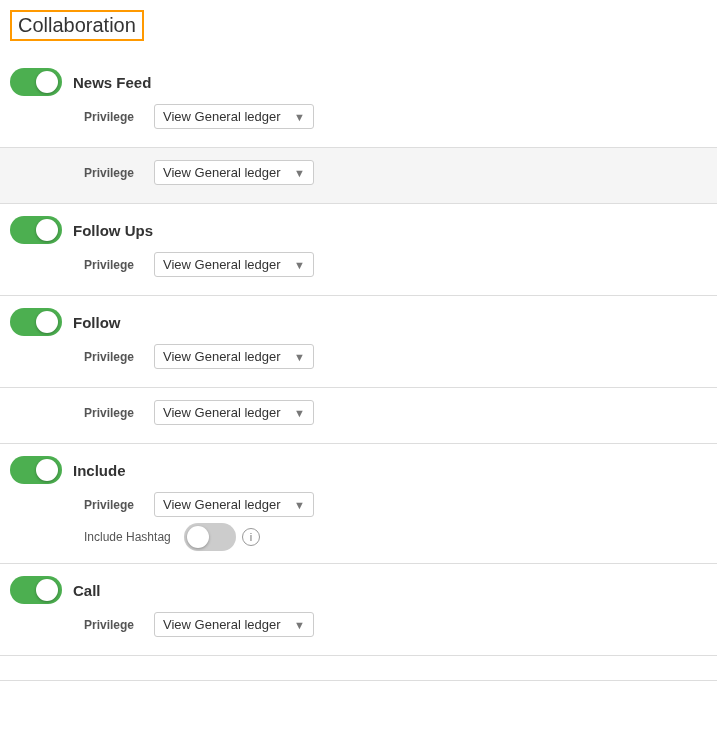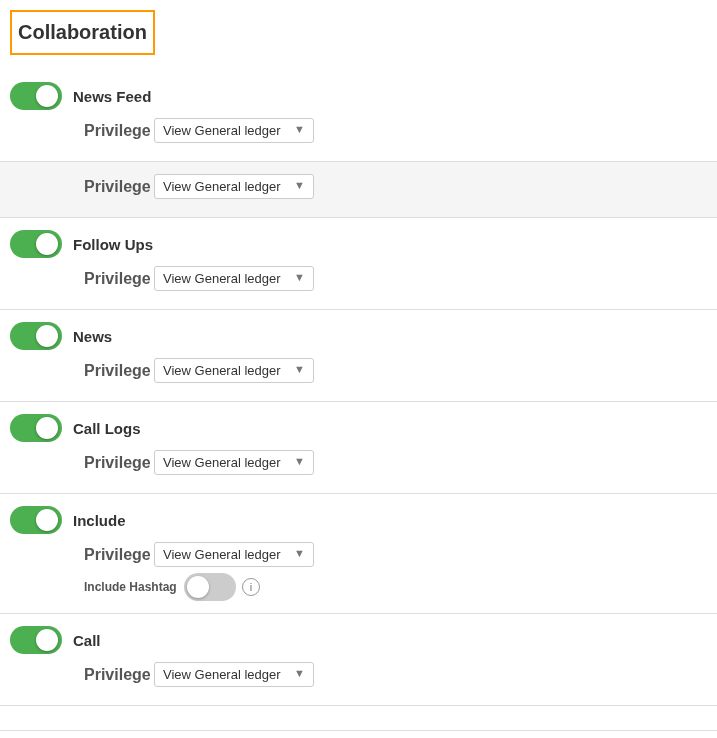--- a/index.html
+++ b/index.html
@@ -7,24 +7,24 @@
       font-family: Arial, sans-serif;
       font-size: 14px;
       color: #333;
       background: #fff;
       width: 717px;
       min-height: 738px;
     }
     .page-title {
       display: inline-block;
       font-size: 20px;
-      font-weight: bold;
+      font-weight: normal;
       color: #333;
       border: 2px solid #f90;
-      padding: 9px 6px;
+      padding: 2px 6px;
       margin: 10px 10px 15px 10px;
     }
     .section {
       border-bottom: 1px solid #ddd;
       padding: 12px 10px 12px 10px;
     }
     .section.alt-bg {
       background: #f5f5f5;
     }
     .section-header {
@@ -43,28 +43,28 @@
       font-size: 13px;
       cursor: pointer;
     }
     .privilege-row {
       display: flex;
       align-items: center;
       margin-left: 74px;
       margin-bottom: 6px;
     }
     .privilege-label {
-      font-size: 16px;
+      font-size: 12px;
       font-weight: bold;
       color: #555;
       min-width: 70px;
     }
     .dropdown {
       display: flex;
-      align-items: flex-start;
+      align-items: center;
       border: 1px solid #ccc;
       border-radius: 3px;
       background: #fff;
       padding: 4px 8px;
       font-size: 13px;
       color: #333;
       cursor: pointer;
       min-width: 160px;
       justify-content: space-between;
     }
@@ -74,21 +74,21 @@
       color: #777;
     }
     .hashtag-row {
       display: flex;
       align-items: center;
       margin-left: 74px;
       margin-top: 4px;
     }
     .hashtag-label {
       font-size: 12px;
-      font-weight: bold;
+      font-weight: normal;
       color: #555;
       min-width: 100px;
     }
 
     
     .toggle {
       position: relative;
       display: inline-block;
       width: 52px;
       height: 28px;
@@ -185,37 +185,31 @@
           <span>View General ledger</span>
           <span class="dropdown-arrow">▼</span>
         </div>
       </div>
     </div>
     <div class="section">
       <div class="section-header">
         <label class="toggle">
           <span class="toggle-slider on"></span>
         </label>
-        <span class="section-title">News</span>
-      </div>
-      <div class="privilege-row">
-        <span class="privilege-label">Privilege</span>
-        <div class="dropdown">
-          <span>View General ledger</span>
-          <span class="dropdown-arrow">▼</span>
-        </div>
-      </div>
-    </div>
-    <div class="section">
-      <div class="section-header">
-        <label class="toggle">
-          <span class="toggle-slider on"></span>
-        </label>
-        <span class="section-title">Call Logs</span>
-      </div>
+        <span class="section-title">Follow</span>
+      </div>
+      <div class="privilege-row">
+        <span class="privilege-label">Privilege</span>
+        <div class="dropdown">
+          <span>View General ledger</span>
+          <span class="dropdown-arrow">▼</span>
+        </div>
+      </div>
+    </div>
+    <div class="section">
       <div class="privilege-row">
         <span class="privilege-label">Privilege</span>
         <div class="dropdown">
           <span>View General ledger</span>
           <span class="dropdown-arrow">▼</span>
         </div>
       </div>
     </div>
     <div class="section">
       <div class="section-header">

